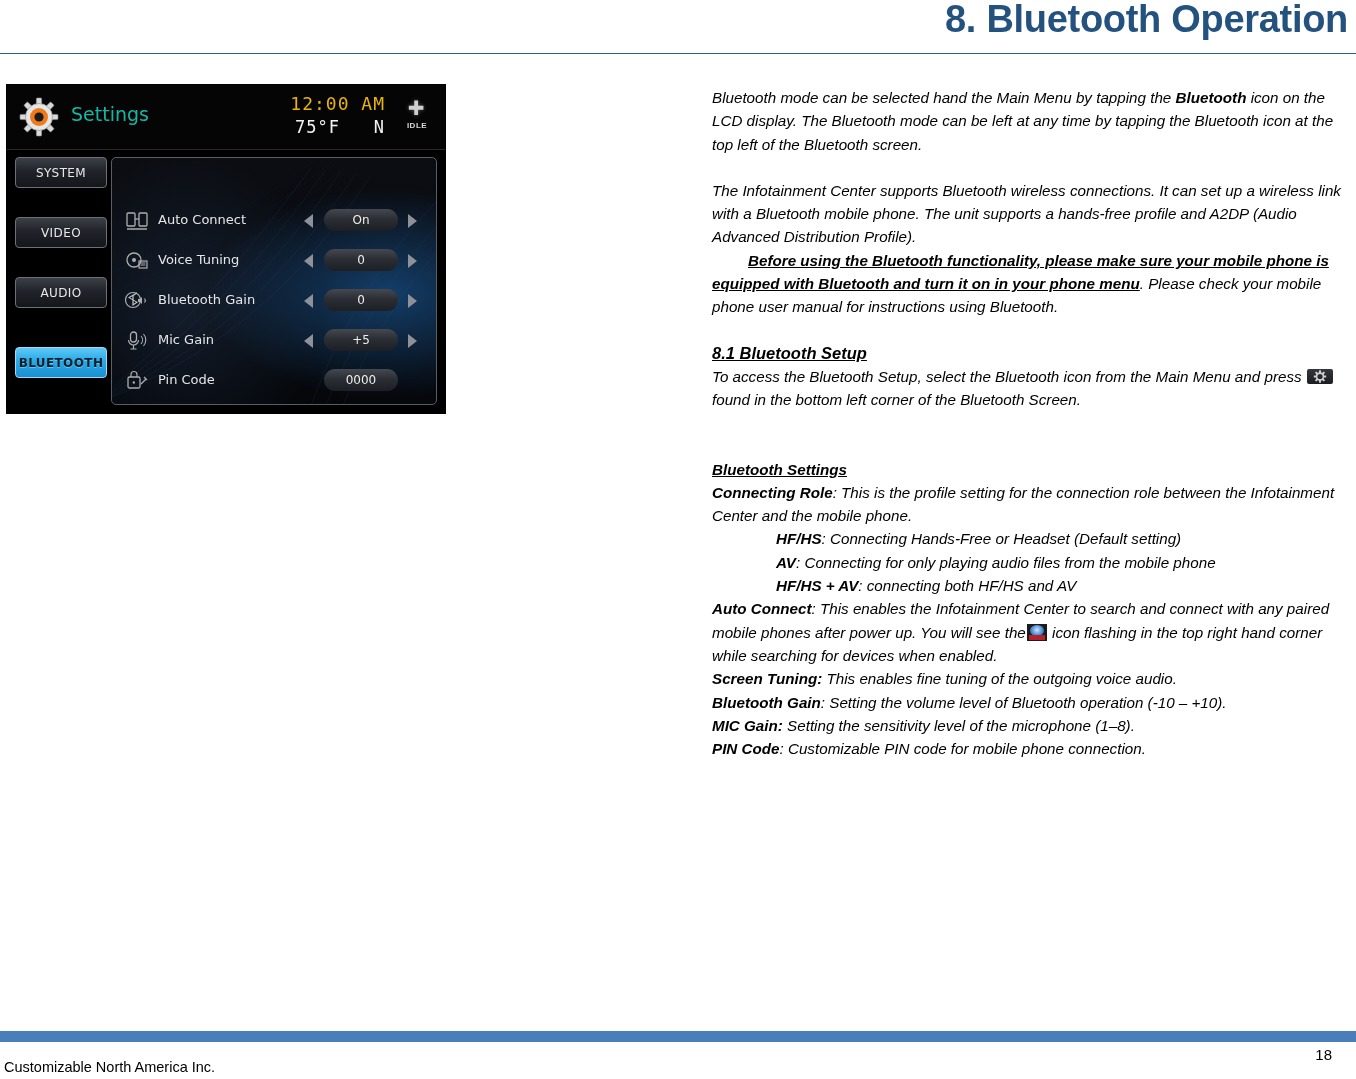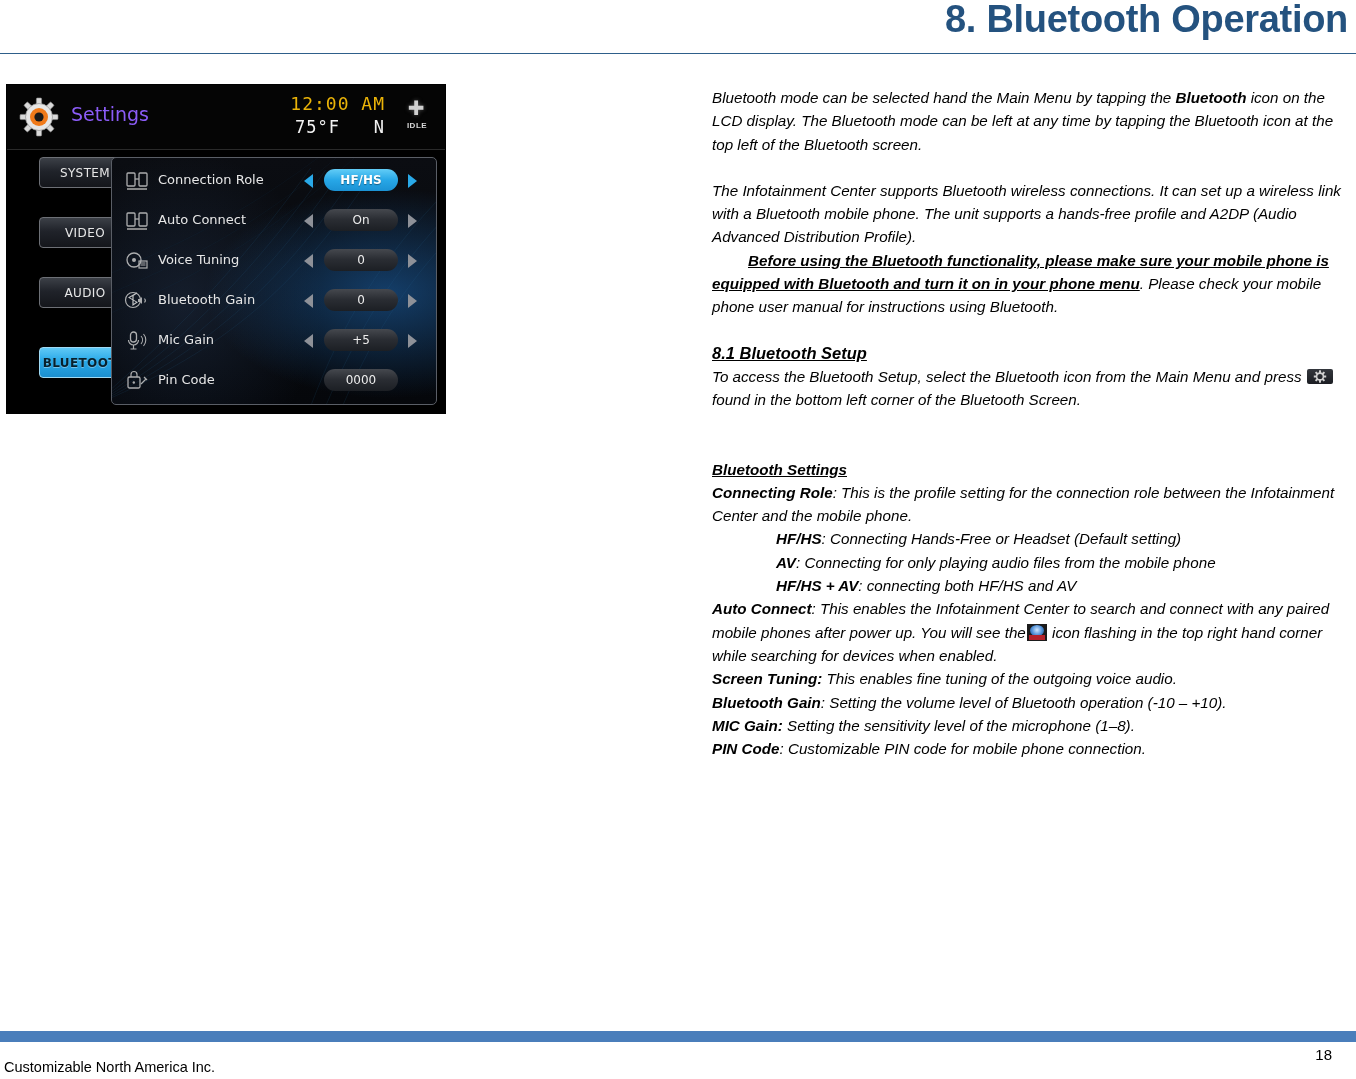--- a/index.html
+++ b/index.html
@@ -68,21 +68,21 @@
     top: 12px;
     width: 40px;
     height: 40px;
   }
   .dev-gear svg { display:block; }
   .dev-title {
     position: absolute;
     left: 64px;
     top: 18px;
     font-size: 19px;
-    color: #8b5cf6;
+    color: #14b8a6;
     font-family: "DejaVu Sans", sans-serif;
   }
   .dev-clock {
     position: absolute;
     right: 62px;
     top: 8px;
     font-family: "DejaVu Sans Mono", monospace;
     font-size: 18px;
     color: #eab308;
     letter-spacing: 1px;
@@ -122,21 +122,20 @@
     letter-spacing: 0.5px;
     font-weight: bold;
   }
 
   .dev-side {
     position: absolute;
     left: 8px;
     top: 72px;
     width: 96px;
     height: 250px;
-    margin-left: 24px;
   }
   .side-btn {
     position: absolute;
     left: 0;
     width: 92px;
     height: 31px;
     border-radius: 4px;
     border: 1px solid #6d7076;
     background: linear-gradient(180deg,#3c4047 0%, #20232a 45%, #14161b 100%);
     color: #e7e7e7;
@@ -396,38 +395,20 @@
         <path d="M345 50 C 280 115, 245 180, 215 250"></path>
         <path d="M350 70 C 290 130, 258 190, 232 250"></path>
       </g>
       <g fill="none" stroke="#1d4e73" stroke-width="0.4" opacity="0.45">
         <path d="M-10 120 C 60 90, 130 60, 220 -10"></path>
         <path d="M-10 140 C 65 108, 140 74, 235 -8"></path>
         <path d="M-10 160 C 70 126, 150 88, 250 -6"></path>
       </g>
     </svg>
 
-    <div class="srow sel" style="top:4px;">
-      <span class="s-ico">
-        <svg width="26" height="26" viewBox="0 0 26 26">
-          <g fill="none" stroke="#c9c9c9" stroke-width="1.3">
-            <rect x="3" y="5" width="8" height="13" rx="1"></rect>
-            <rect x="15" y="5" width="8" height="13" rx="1"></rect>
-            <path d="M11 11h4"></path>
-          </g>
-          <g fill="#9a9a9a">
-              <rect x="3" y="20" width="20" height="2"></rect>
-            </g>
-        </svg>
-      </span>
-      <span class="s-label">Connection Role</span>
-      <span class="arrow-l"></span>
-      <span class="s-value">HF/HS</span>
-      <span class="arrow-r"></span>
-    </div>
 
     <div class="srow" style="top:44px;">
       <span class="s-ico">
         <svg width="26" height="26" viewBox="0 0 26 26">
           <g fill="none" stroke="#c9c9c9" stroke-width="1.3">
             <rect x="3" y="5" width="8" height="13" rx="1"></rect>
             <rect x="15" y="5" width="8" height="13" rx="1"></rect>
             <path d="M11 11h4"></path>
           </g>
           <g fill="#9a9a9a">

